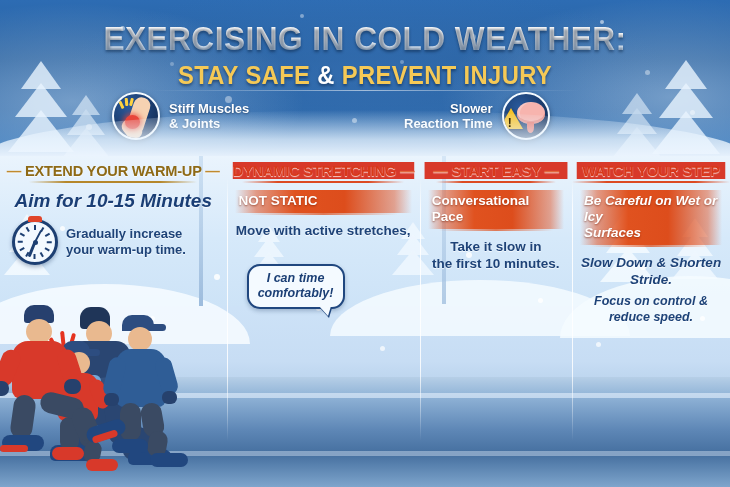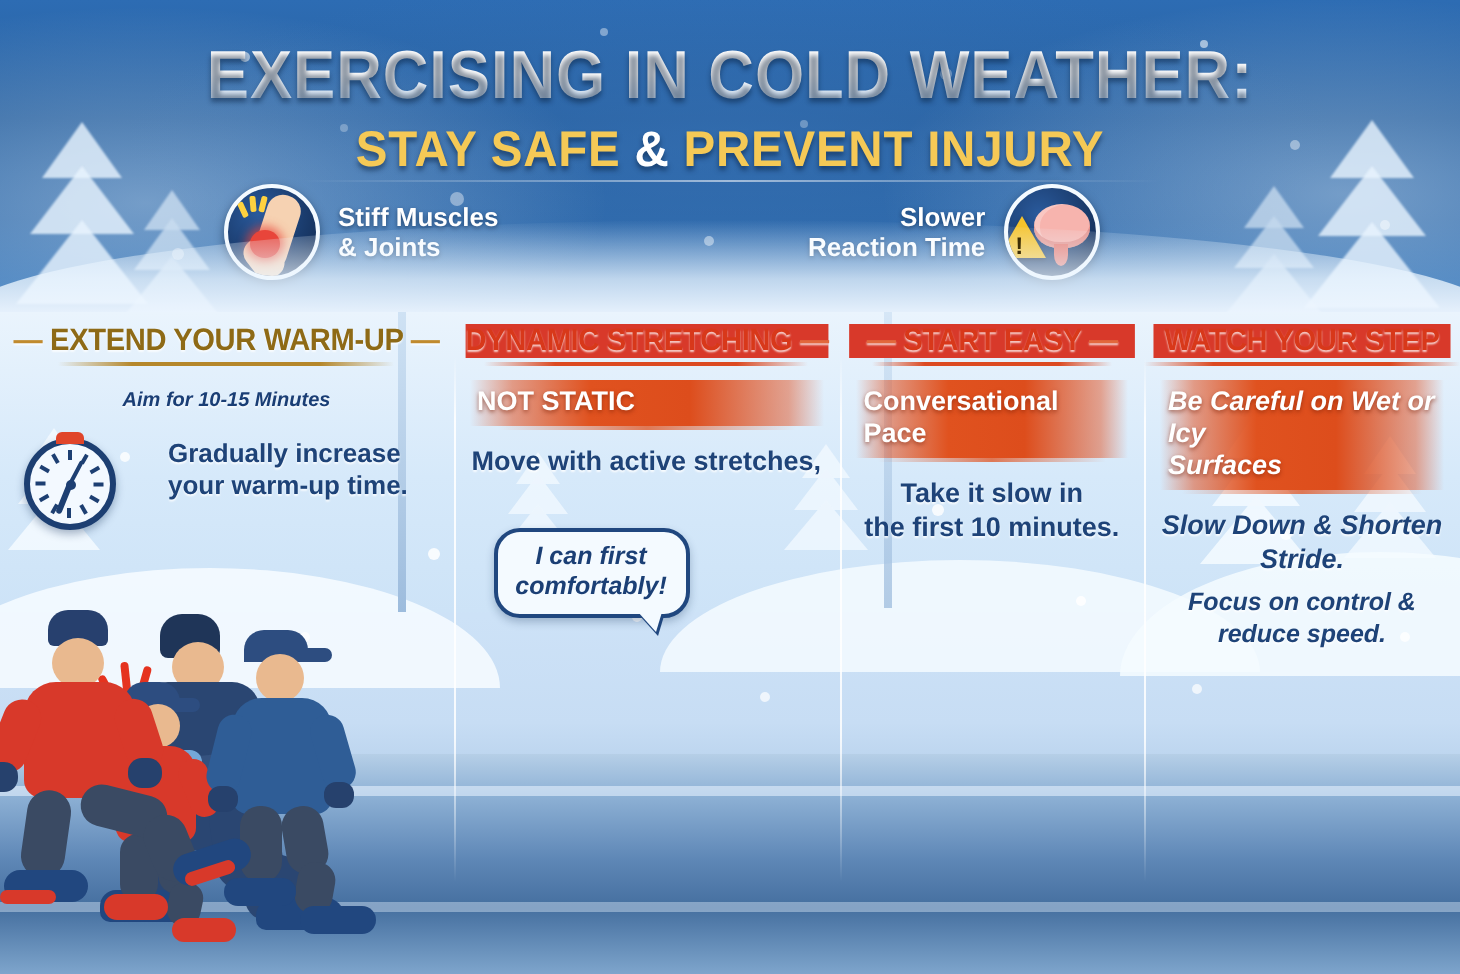--- a/index.html
+++ b/index.html
@@ -156,21 +156,21 @@
   .chead-ul {
     height:2px; margin:2px auto 0;
     background:linear-gradient(90deg,rgba(190,140,40,0),#b5872b 22%,#b5872b 78%,rgba(190,140,40,0));
   }
   .chead-ul.red {
     background:linear-gradient(90deg,rgba(216,56,26,0),#dc4a22 22%,#dc4a22 78%,rgba(216,56,26,0));
   }
 
   .subhead-plain {
     text-align:center; margin-top:9px;
-    color:#1a3e75; font-weight:bold; font-size:10px; line-height:17px;
+    color:#1a3e75; font-weight:bold; font-size:19px; line-height:17px;
     font-style:italic;
     text-shadow:0 1px 1px rgba(255,255,255,.8);
   }
 
   .banner {
     margin:7px 8px 0;
     padding:3px 4px 4px;
     text-align:left;
     color:#ffffff; font-weight:bold; font-size:13.5px; line-height:16px;
     background:
@@ -186,21 +186,21 @@
 
   .bodytext {
     text-align:center; margin:9px 0 0;
     color:#1e4378; font-weight:bold; font-size:13.5px; line-height:17px;
     text-shadow:0 1px 1px rgba(255,255,255,.85);
   }
   .bodytext.italic { font-style:italic; }
   .bodytext.sm { font-size:12.5px; line-height:15.5px; margin-top:6px; }
 
   
-  .clockrow { display:flex; gap:26px; margin:10px 8px 0 12px; }
+  .clockrow { display:flex; align-items:center; gap:8px; margin:10px 8px 0 12px; }
   .clock {
     width:46px; height:46px; border-radius:50%; flex:none;
     background:#f3f9ff; border:3px solid #1d3f72; position:relative;
     box-shadow:0 2px 4px rgba(20,50,90,.35);
   }
   .clock:before{
     content:""; position:absolute; left:50%; top:-6px; transform:translateX(-50%);
     width:14px; height:6px; background:#e0452a; border-radius:3px 3px 0 0;
   }
   .tick{position:absolute;left:50%;top:3px;width:1.5px;height:5px;background:#1d3f72;
@@ -506,21 +506,21 @@
           <span class="dash">—</span>
         </div>
         <div class="chead-ul red" style="width:162px;"></div>
         <div class="banner">
           <span>NOT STATIC</span>
         </div>
         <div class="bodytext">
           <div>Move with active stretches,</div>
         </div>
         <div class="bubble">
-          <div>I can first</div>
+          <div>I can time</div>
           <div>comfortably!</div>
         </div>
       </div>
 
       <div class="col">
         <div class="divider"></div>
         <div class="chead red">
           <span class="dash">—</span>
           <span>START EASY</span>
           <span class="dash">—</span>

